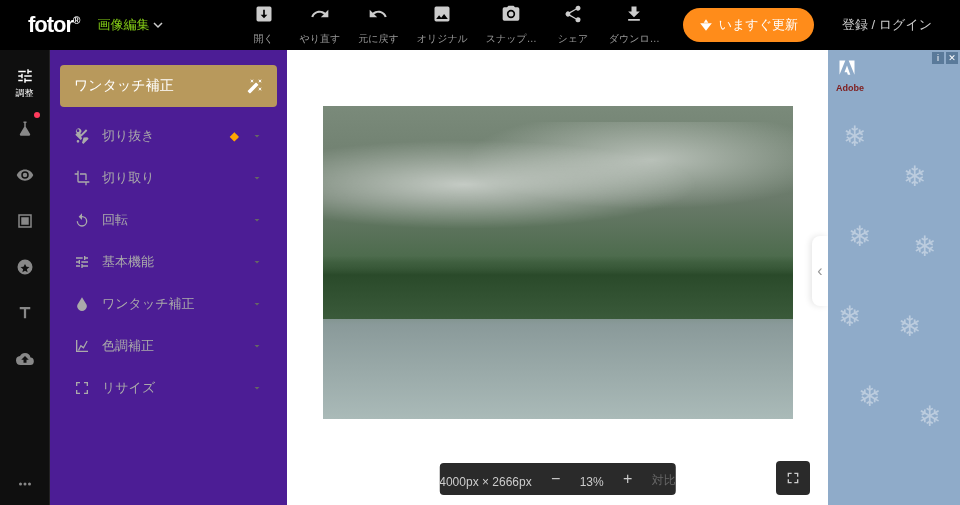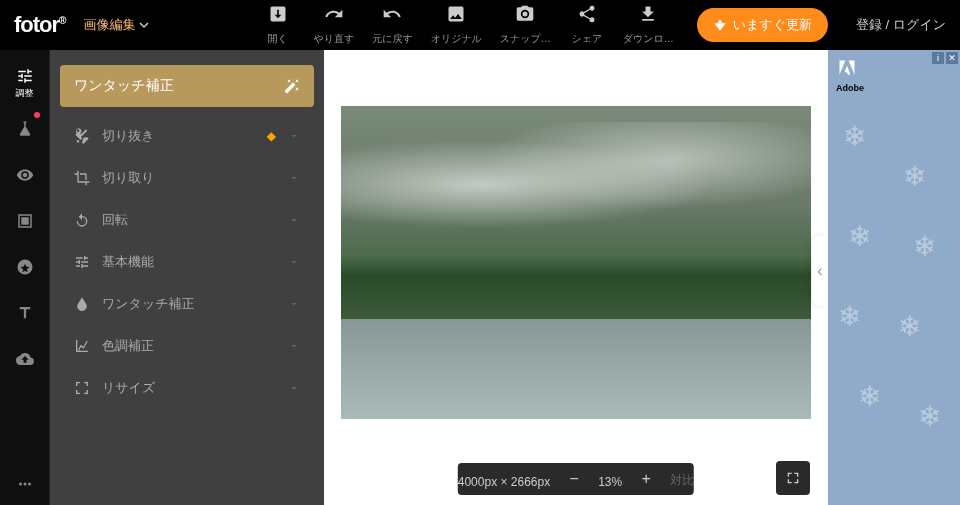--- a/index.html
+++ b/index.html
@@ -1,55 +1,55 @@
 <!DOCTYPE html>
 <html><head>
 <meta charset="utf-8">
 <style>
 *{margin:0;padding:0;box-sizing:border-box;font-family:-apple-system,BlinkMacSystemFont,"Segoe UI",sans-serif}
 body{width:960px;height:505px;background:#1a1a1a;overflow:hidden;position:relative}
-.header{height:50px;background:#000;display:flex;align-items:center;padding:0 14px;gap:8px}
+.header{height:50px;background:#000;display:flex;align-items:center;padding:0 28px;gap:8px}
 .logo{color:#fff;font-size:22px;font-weight:bold;letter-spacing:-1px;margin-right:10px}
 .logo sup{font-size:10px}
-.dropdown{color:#fdba74;font-size:13px;display:flex;align-items:center;gap:4px;cursor:pointer;margin-right:auto}
+.dropdown{color:#84cc16;font-size:13px;display:flex;align-items:center;gap:4px;cursor:pointer;margin-right:auto}
 .toolbar{display:flex;gap:18px;align-items:center}
 .tool-item{display:flex;flex-direction:column;align-items:center;gap:8px;cursor:pointer;color:#999;font-size:10px;min-width:36px}
 .tool-item svg{width:20px;height:20px;fill:#ccc}
 .upgrade-btn{background:#ff8c1a;color:#fff;padding:8px 16px;border-radius:18px;font-size:13px;font-weight:normal;display:flex;align-items:center;gap:6px;cursor:pointer;margin-left:15px}
 .login{color:#ccc;font-size:13px;margin-left:20px;cursor:pointer}
 .body{display:flex;height:455px}
 .nav-rail{width:50px;background:#0f0f0f;display:flex;flex-direction:column;align-items:center;padding-top:12px;gap:4px;border-right:1px solid #222}
 .nav-item{width:50px;height:42px;display:flex;flex-direction:column;align-items:center;justify-content:center;cursor:pointer;color:#888;position:relative}
 .nav-item svg{width:18px;height:18px;fill:#888}
 .nav-item.active{color:#fff}
 .nav-item.active svg{fill:#fff}
 .nav-label{font-size:9px;margin-top:2px}
 .red-dot{position:absolute;top:4px;right:10px;width:6px;height:6px;background:#ff3b5c;border-radius:50%}
 .nav-spacer{flex:1}
-.panel{width:274px;background:#404040;padding:15px 10px;overflow-y:auto}
+.panel{width:237px;background:#4c1d95;padding:15px 10px;overflow-y:auto}
 .panel-btn{background:#b8995c;color:#fff;padding:12px 14px;border-radius:4px;font-size:14px;display:flex;align-items:center;justify-content:space-between;cursor:pointer;margin-bottom:8px}
 .panel-row{padding:12px 14px;display:flex;align-items:center;gap:12px;color:#aaa;font-size:13px;cursor:pointer;border-radius:4px}
 .panel-row svg{width:16px;height:16px;fill:#aaa;flex-shrink:0}
 .panel-row .label{flex:1}
 .panel-row .premium{color:#ffa500;font-size:12px}
 .panel-row .chev{width:12px;height:12px;fill:#666}
 .canvas-area{flex:1;background:#fff;position:relative;display:flex;align-items:center;justify-content:center}
 .image-preview{width:470px;height:313px;background:linear-gradient(to bottom,#7a8a7a 0%,#6a7a6a 30%,#4a6a4a 50%,#5a7a5a 55%,#8a9a9a 70%,#aabab8 100%);position:relative;margin-top:-30px}
 .mist{position:absolute;width:100%;height:40%;top:5%;background:radial-gradient(ellipse at 30% 50%,rgba(255,255,255,0.6) 0%,transparent 50%),radial-gradient(ellipse at 70% 30%,rgba(255,255,255,0.5) 0%,transparent 40%)}
 .trees{position:absolute;width:100%;height:20%;top:48%;background:linear-gradient(to bottom,transparent 0%,#2a4a2a 30%,#3a5a3a 100%)}
 .bottom-bar{position:absolute;bottom:10px;left:50%;transform:translateX(-50%);background:#2a2a2a;border-radius:4px;display:flex;align-items:flex-end;padding:6px 0;gap:14px;color:#ccc;font-size:12px}
 .zoom-btn{width:20px;height:20px;display:flex;align-items:center;justify-content:center;cursor:pointer;color:#ccc;font-size:16px}
 .compare{color:#666;font-size:12px}
 .expand-btn{position:absolute;bottom:10px;right:18px;width:34px;height:34px;background:#2a2a2a;border-radius:4px;display:flex;align-items:center;justify-content:center;cursor:pointer}
 .expand-btn svg{width:16px;height:16px;fill:#ccc}
 .side-tab{position:absolute;right:0;top:50%;transform:translateY(-60%);width:16px;height:70px;background:#fff;border-radius:8px 0 0 8px;display:flex;align-items:center;justify-content:center;color:#999;cursor:pointer;box-shadow:-2px 0 6px rgba(0,0,0,0.1)}
 .ad{width:132px;background:#8fabc9;position:relative;overflow:hidden}
 .ad-close{position:absolute;top:2px;right:2px;display:flex;gap:2px}
 .ad-close span{width:12px;height:12px;background:#5a7a9a;color:#fff;font-size:9px;display:flex;align-items:center;justify-content:center;cursor:pointer}
-.ad-logo{position:absolute;top:8px;left:8px;color:#000000;font-size:18px;font-weight:bold}
+.ad-logo{position:absolute;top:8px;left:8px;color:#7f1d1d;font-size:18px;font-weight:bold}
 .ad-logo-sub{font-size:9px;display:block}
 .snow{position:absolute;color:rgba(255,255,255,0.4);font-size:28px}
 .ad-footer{position:absolute;bottom:0;width:100%;background:#e8e8e8;padding:10px 8px;text-align:center;font-size:13px;color:#333}
 .ad-text{position:absolute;bottom:0;width:100%;text-align:center;font-size:11px;color:#444;padding:2px}
 </style>
 </head>
 <body>
 
 <div class="header">
   <div class="logo"><span>fotor</span><sup>®</sup></div>

